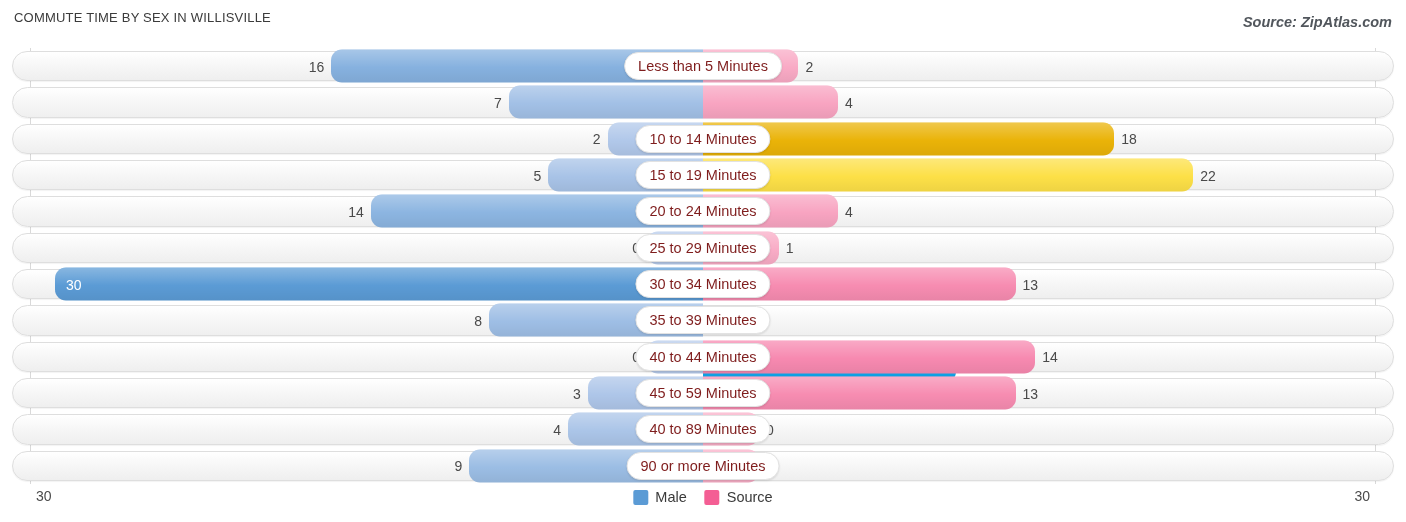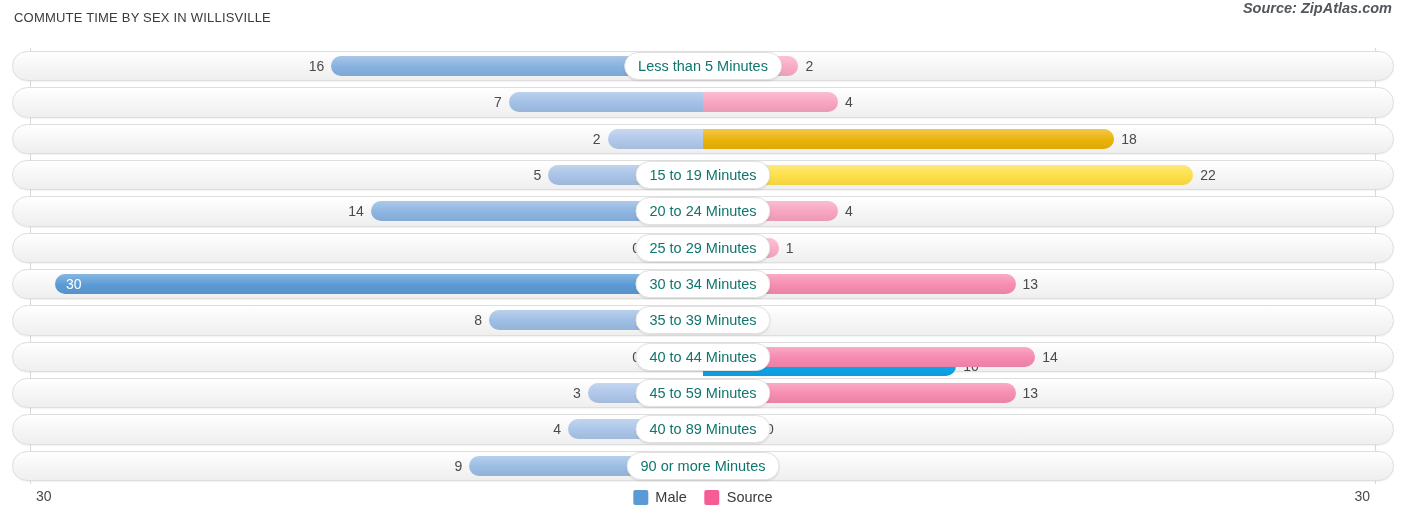--- a/index.html
+++ b/index.html
@@ -29,21 +29,21 @@
     top: 10px;
     font-size: 13px;
     letter-spacing: .2px;
     color: #3b3b3b;
     font-weight: 400;
     white-space: nowrap;
   }
   .source {
     position: absolute;
     right: 14px;
-    top: 0;
+    top: 14px;
     font-size: 14.5px;
     font-style: italic;
     font-weight: bold;
     color: #51565c;
     white-space: nowrap;
   }
 
   
   .plot {
     position: absolute;
@@ -93,32 +93,32 @@
     left: 50%;
     top: 50%;
     transform: translate(-50%, -50%);
     background: #ffffff;
     border: 1px solid #e2e2e2;
     border-radius: 16px;
     height: 26px;
     line-height: 26px;
     padding: 0 13px;
     font-size: 14.5px;
-    color: #0f766e;
+    color: #7f1d1d;
     white-space: nowrap;
     z-index: 5;
     box-shadow: 0 1px 2px rgba(0,0,0,.10);
   }
 
   
   .bar {
     position: absolute;
     top: 50%;
     transform: translateY(-50%);
-    height: 20px;
+    height: 33px;
     z-index: 3;
   }
   .bar.male {
     right: 50%;
     border-radius: 11px 0 0 11px;
   }
   .bar.female {
     left: 50%;
     border-radius: 0 11px 11px 0;
   }
@@ -224,20 +224,21 @@
       <div class="row">
         <div class="track"></div>
         <div class="bar male" style="width: 95.4667px; background: rgb(177, 200, 234);">
           <span class="inner"></span>
           <span class="val outside-left">2</span>
         </div>
         <div class="bar female" style="width: 411.2px; background: #eab308;">
           <span class="inner"></span>
           <span class="val outside-right">18</span>
         </div>
+        <div class="cat-label">10 to 14 Minutes</div>
       </div>
       <div class="row">
         <div class="track"></div>
         <div class="bar male" style="width: 154.667px; background: rgb(168, 195, 231);">
           <span class="inner"></span>
           <span class="val outside-left">5</span>
         </div>
         <div class="bar female" style="width: 490.133px; background: #fde047;">
           <span class="inner"></span>
           <span class="val outside-right">22</span>

